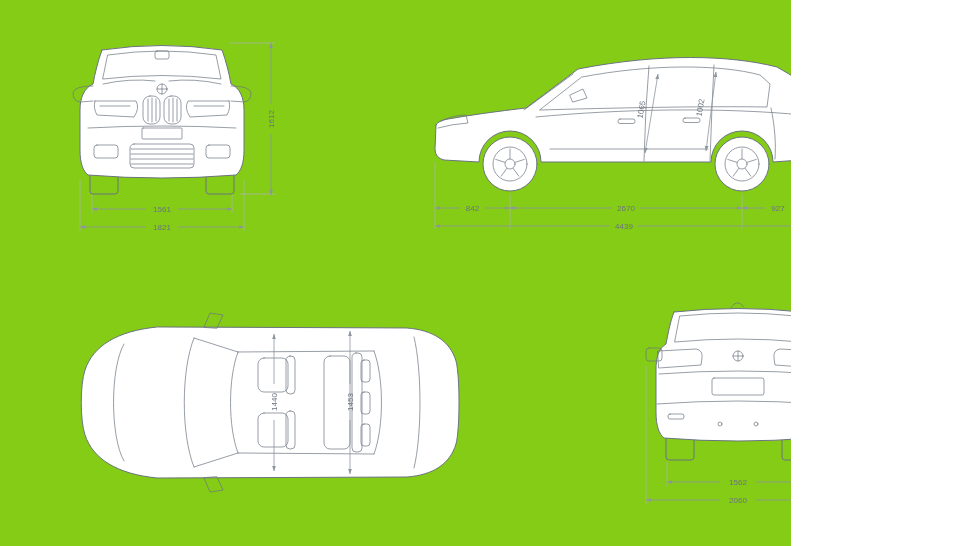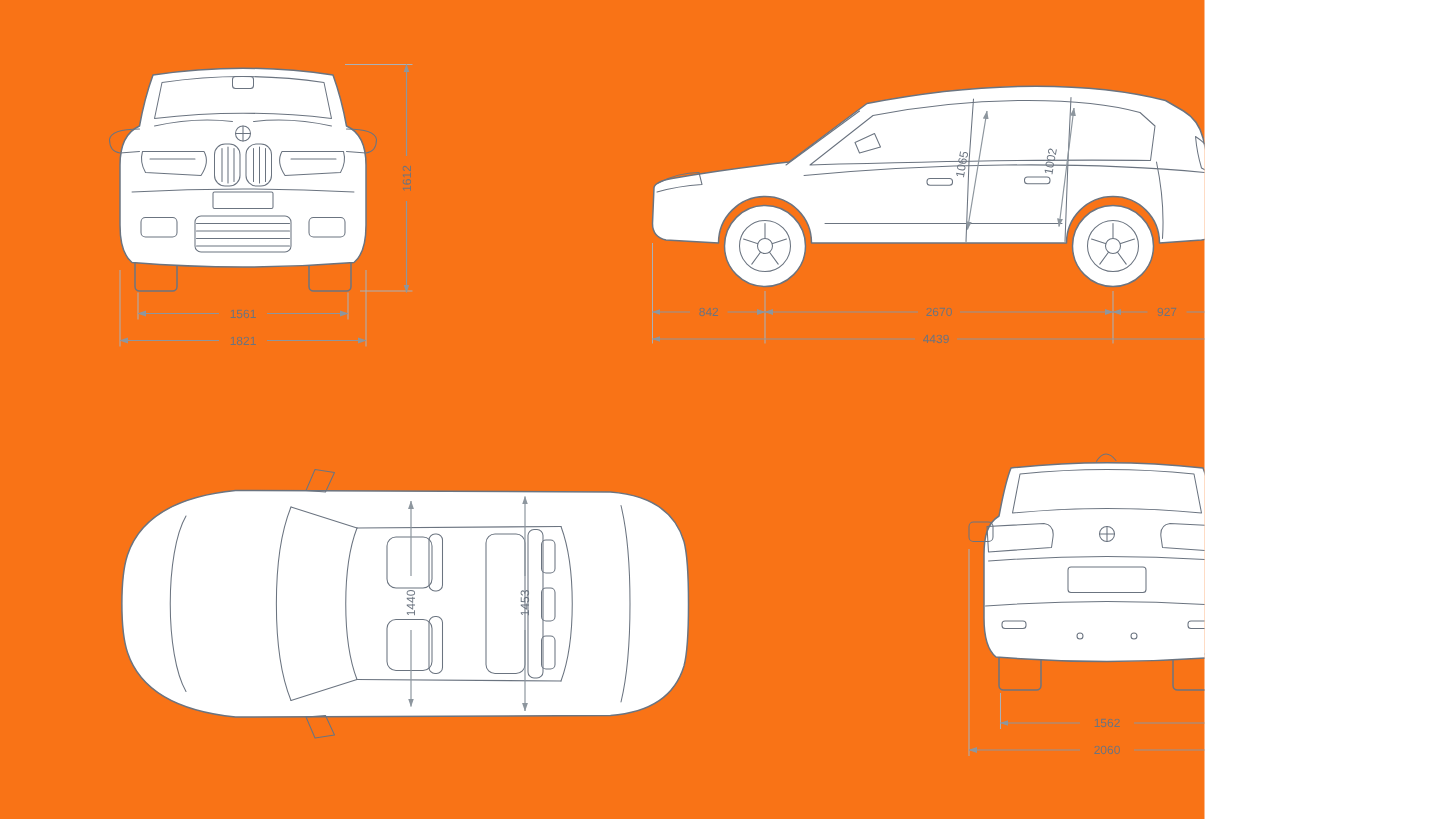--- a/index.html
+++ b/index.html
@@ -1,17 +1,17 @@
 <!DOCTYPE html>
 <html><head>
 <meta charset="utf-8">
 <style>
   html,body{margin:0;padding:0;background:#fff;}
-  .canvas{position:relative;width:791px;height:546px;background:#f97316;overflow:hidden;
-          font-family:"Liberation Sans",sans-serif;padding-left:12px;}
+  .canvas{position:relative;width:791px;height:546px;background:#84cc16;overflow:hidden;
+          font-family:"Liberation Sans",sans-serif;}
   .view{position:absolute;}
   svg text{font-family:"Liberation Sans",sans-serif;font-size:8px;fill:#6b7480;}
   .car{stroke:#6b7480;stroke-width:1;fill:none;stroke-linejoin:round;stroke-linecap:round;}
   .car-fill{fill:#ffffff;}
   .thin{stroke-width:0.7;}
   .dim{stroke:#8d969e;stroke-width:0.8;fill:none;}
   .ext{stroke:#a9b1b8;stroke-width:0.7;fill:none;}
 </style>
 </head>
 <body>

